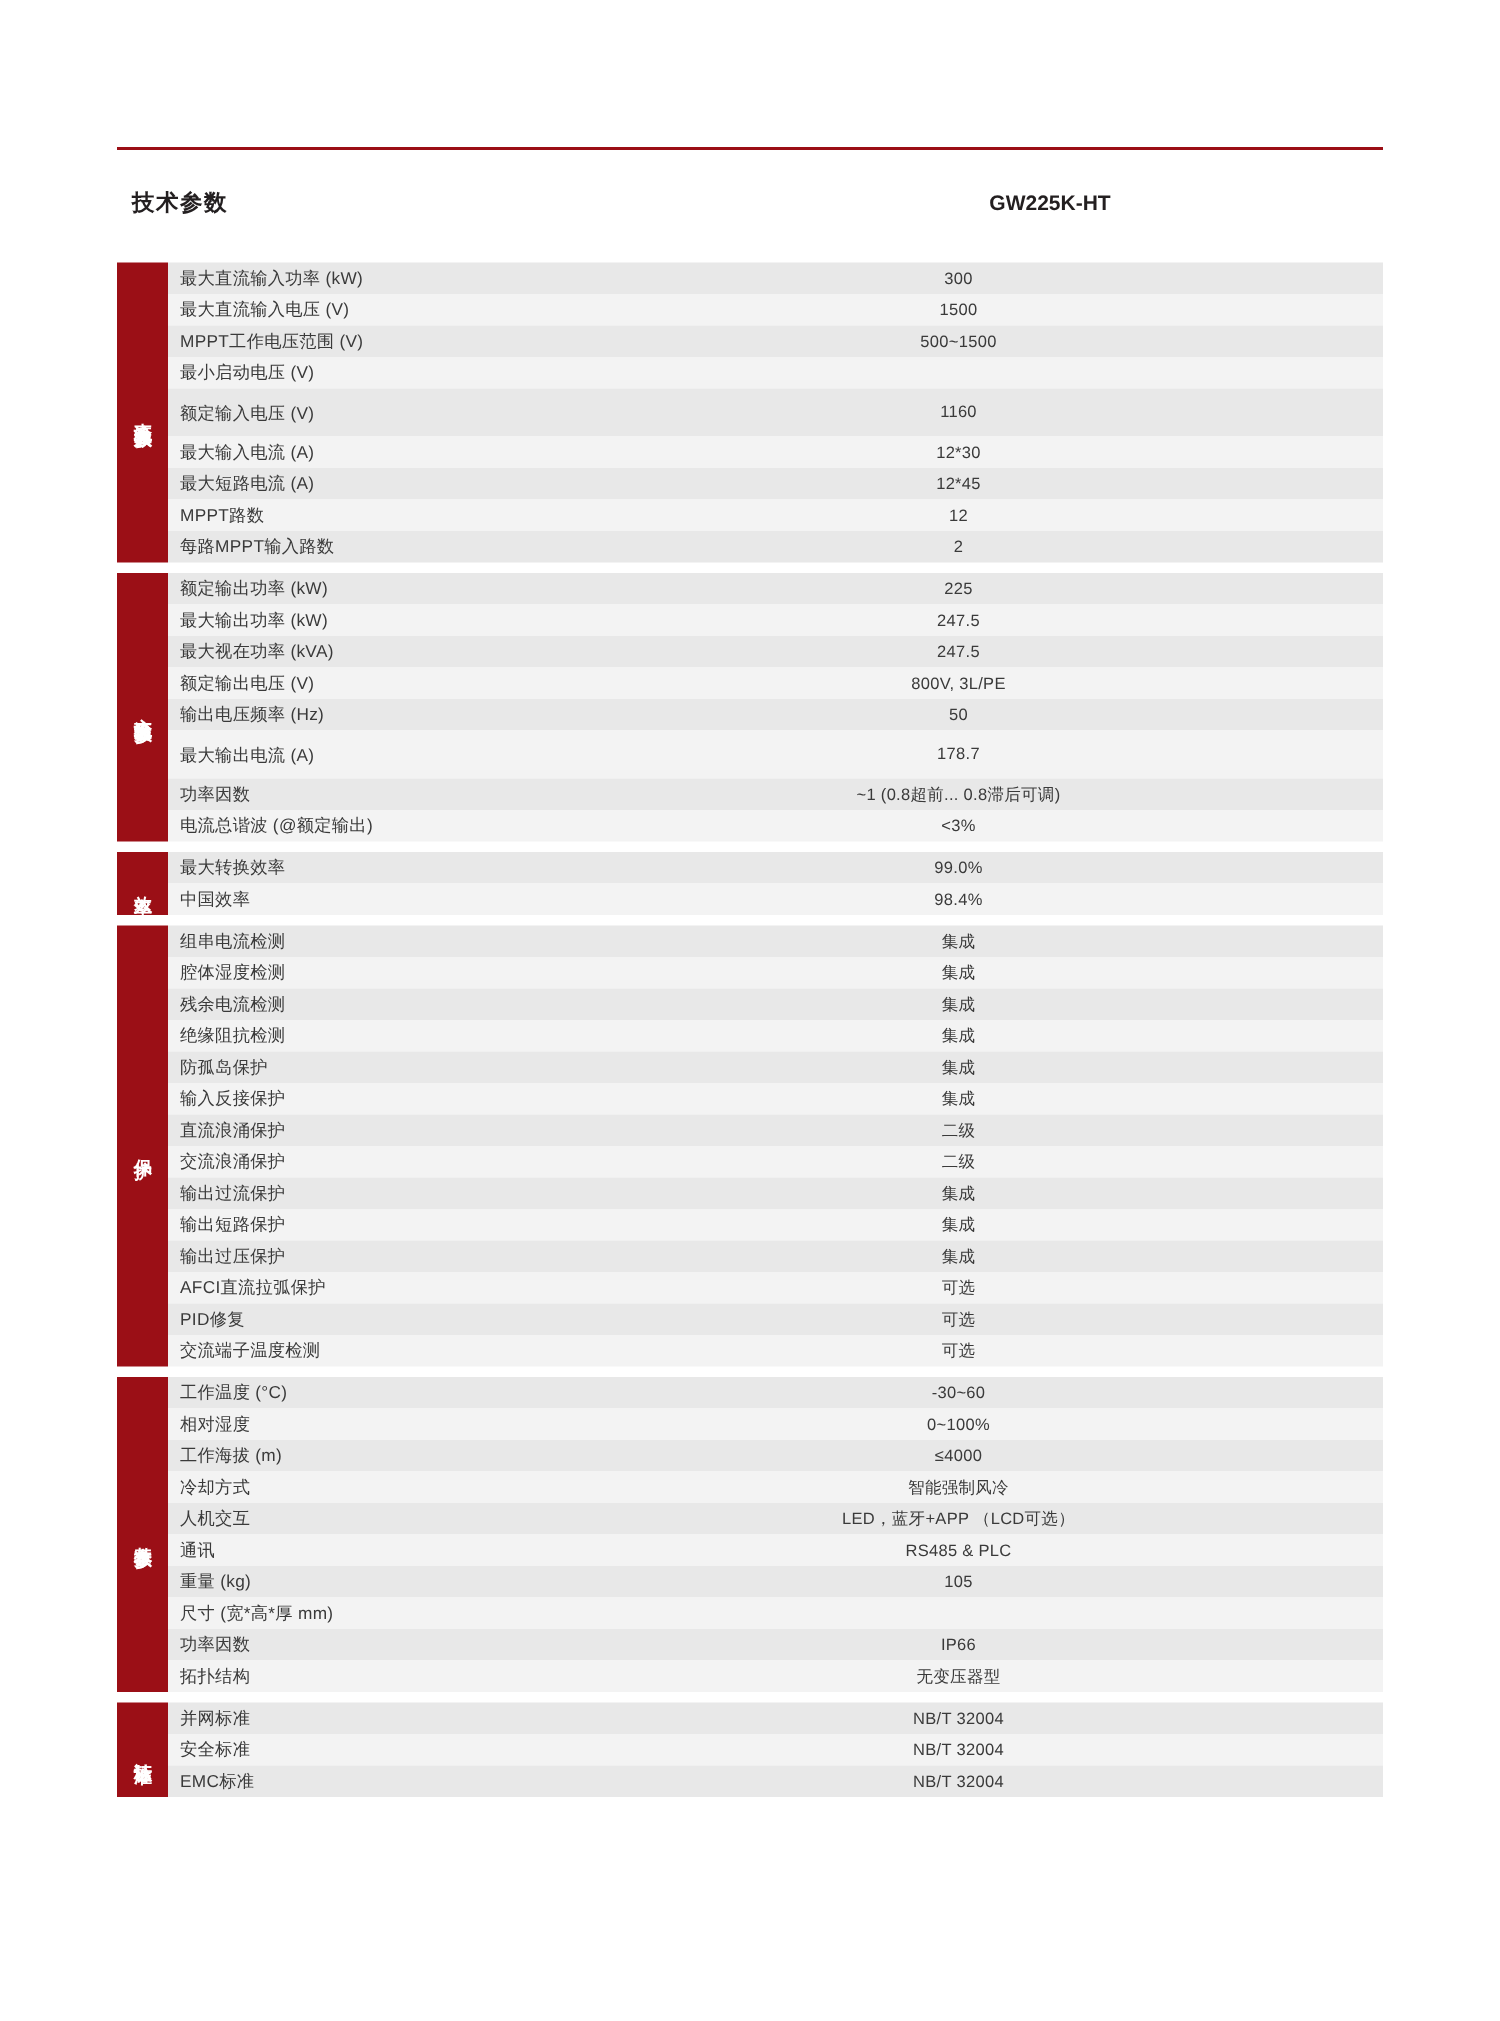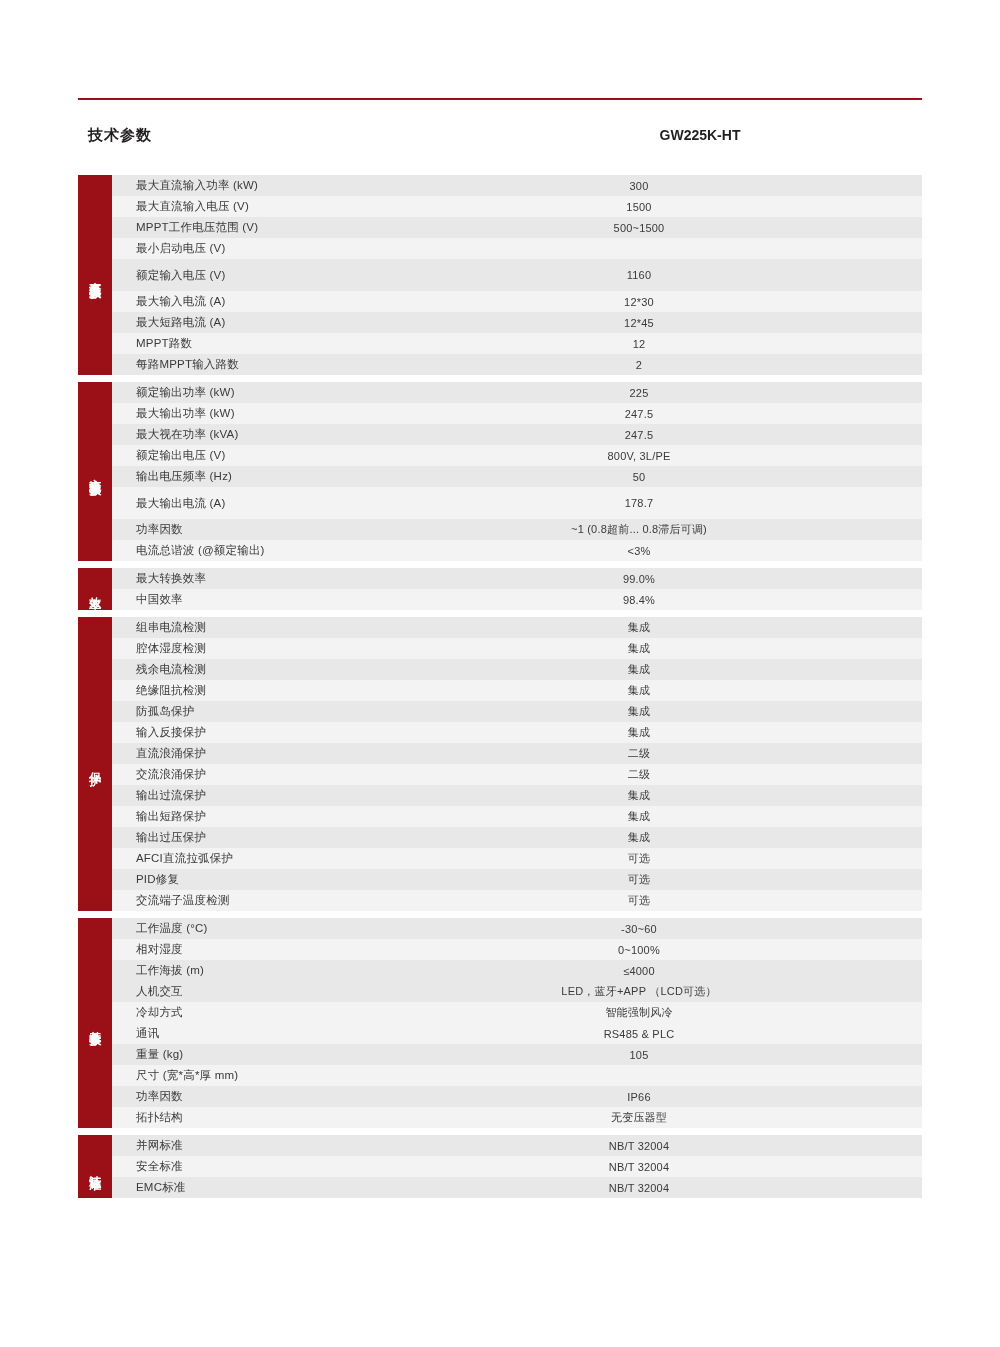--- a/index.html
+++ b/index.html
@@ -95,21 +95,21 @@
   .row.tall {
     height: 32px;
   }
   .cell-name {
     width: 244px;
     flex: 0 0 244px;
     font-size: 11.5px;
     color: #3a3a3a;
     display: flex;
     align-items: center;
-    padding-left: 24px;
+    padding-left: 8px;
     box-sizing: border-box;
     letter-spacing: 0.2px;
   }
   .cell-val {
     flex: 1 1 auto;
     font-size: 11px;
     color: #3a3a3a;
     display: flex;
     align-items: center;
     justify-content: center;
@@ -301,29 +301,29 @@
             <div class="cell-val">-30~60</div>
           </div>
           <div class="row even">
             <div class="cell-name">相对湿度</div>
             <div class="cell-val">0~100%</div>
           </div>
           <div class="row odd">
             <div class="cell-name">工作海拔 (m)</div>
             <div class="cell-val">≤4000</div>
           </div>
+          <div class="row even">
+            <div class="cell-name">冷却方式</div>
+            <div class="cell-val">智能强制风冷</div>
+          </div>
           <div class="row odd">
             <div class="cell-name">人机交互</div>
             <div class="cell-val">LED，蓝牙+APP （LCD可选）</div>
           </div>
           <div class="row even">
-            <div class="cell-name">冷却方式</div>
-            <div class="cell-val">智能强制风冷</div>
-          </div>
-          <div class="row even">
             <div class="cell-name">通讯</div>
             <div class="cell-val">RS485 &amp; PLC</div>
           </div>
           <div class="row odd">
             <div class="cell-name">重量 (kg)</div>
             <div class="cell-val">105</div>
           </div>
           <div class="row even">
             <div class="cell-name">尺寸 (宽*高*厚 mm)</div>
           </div>

